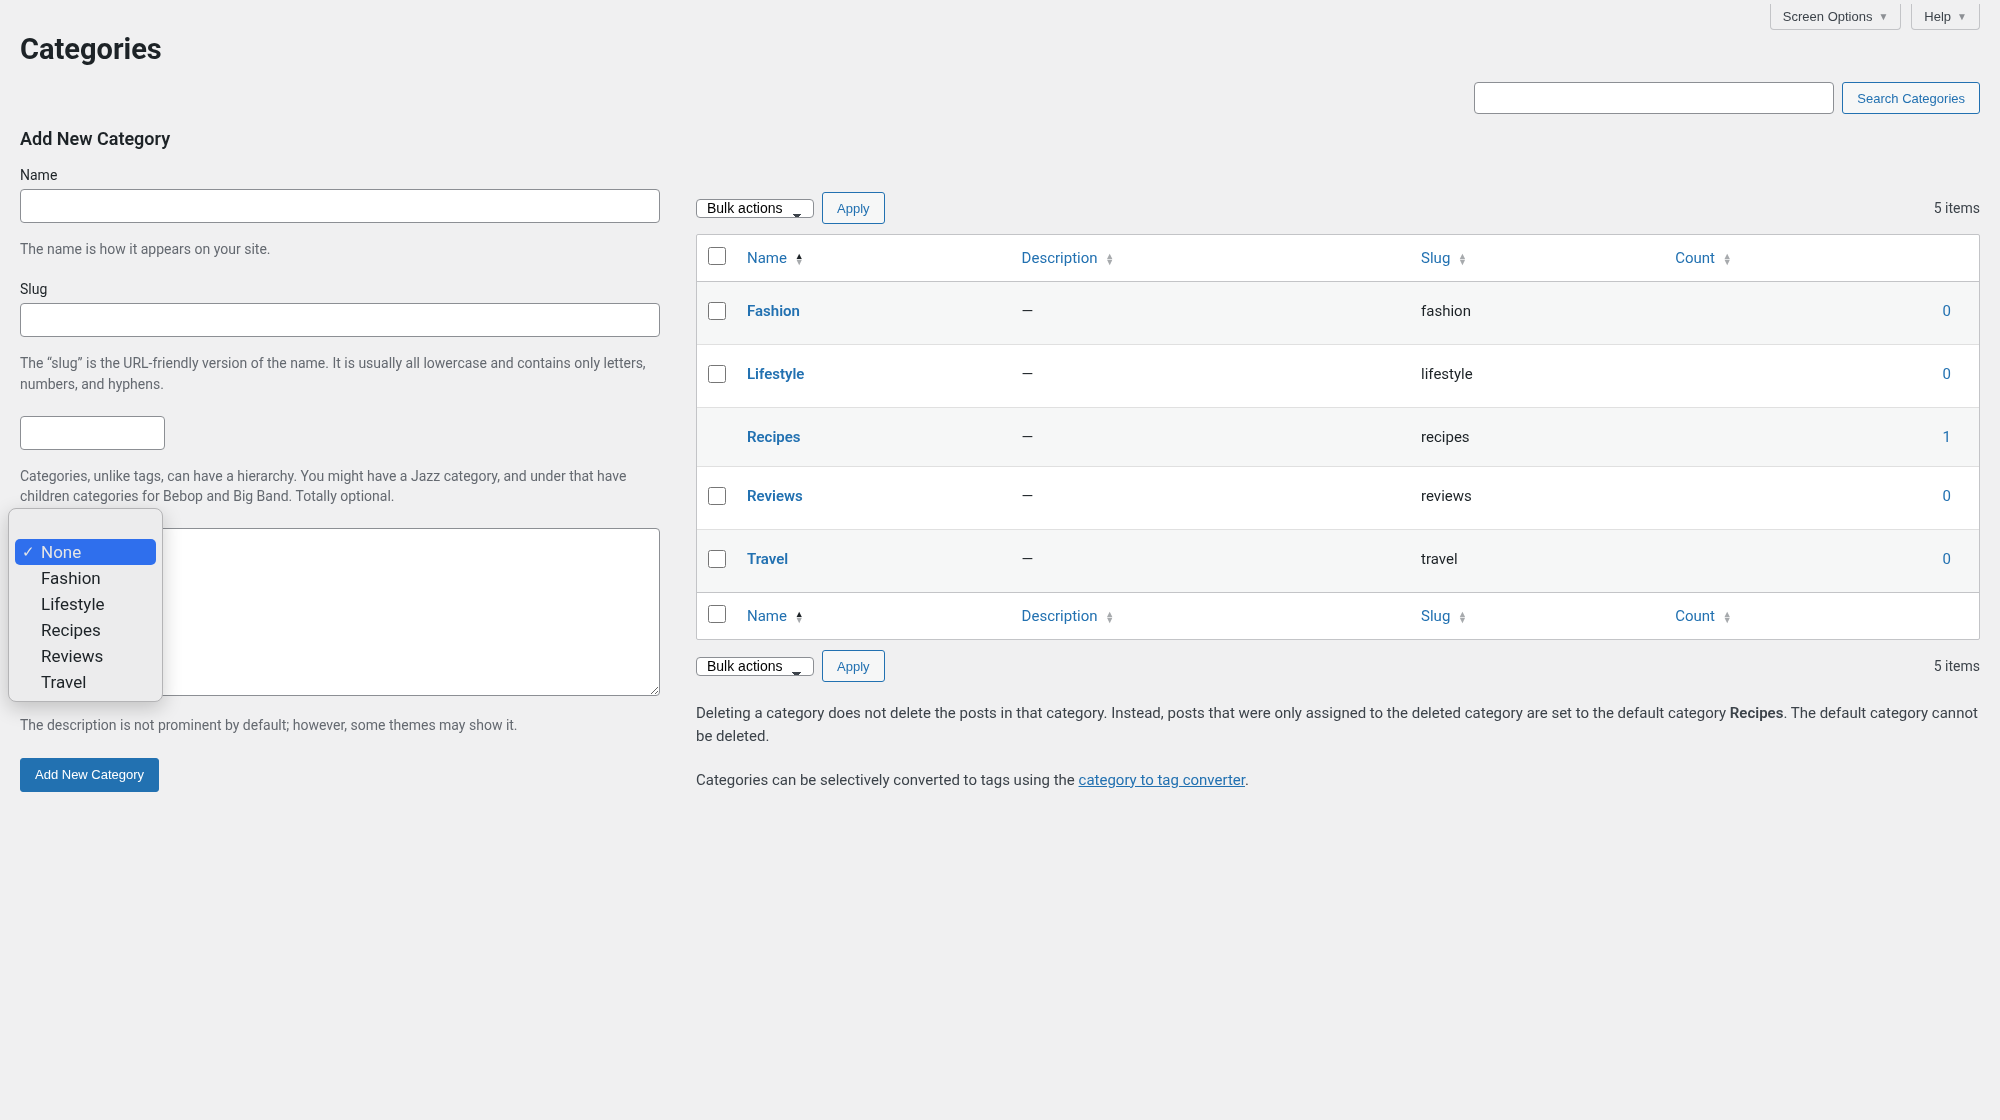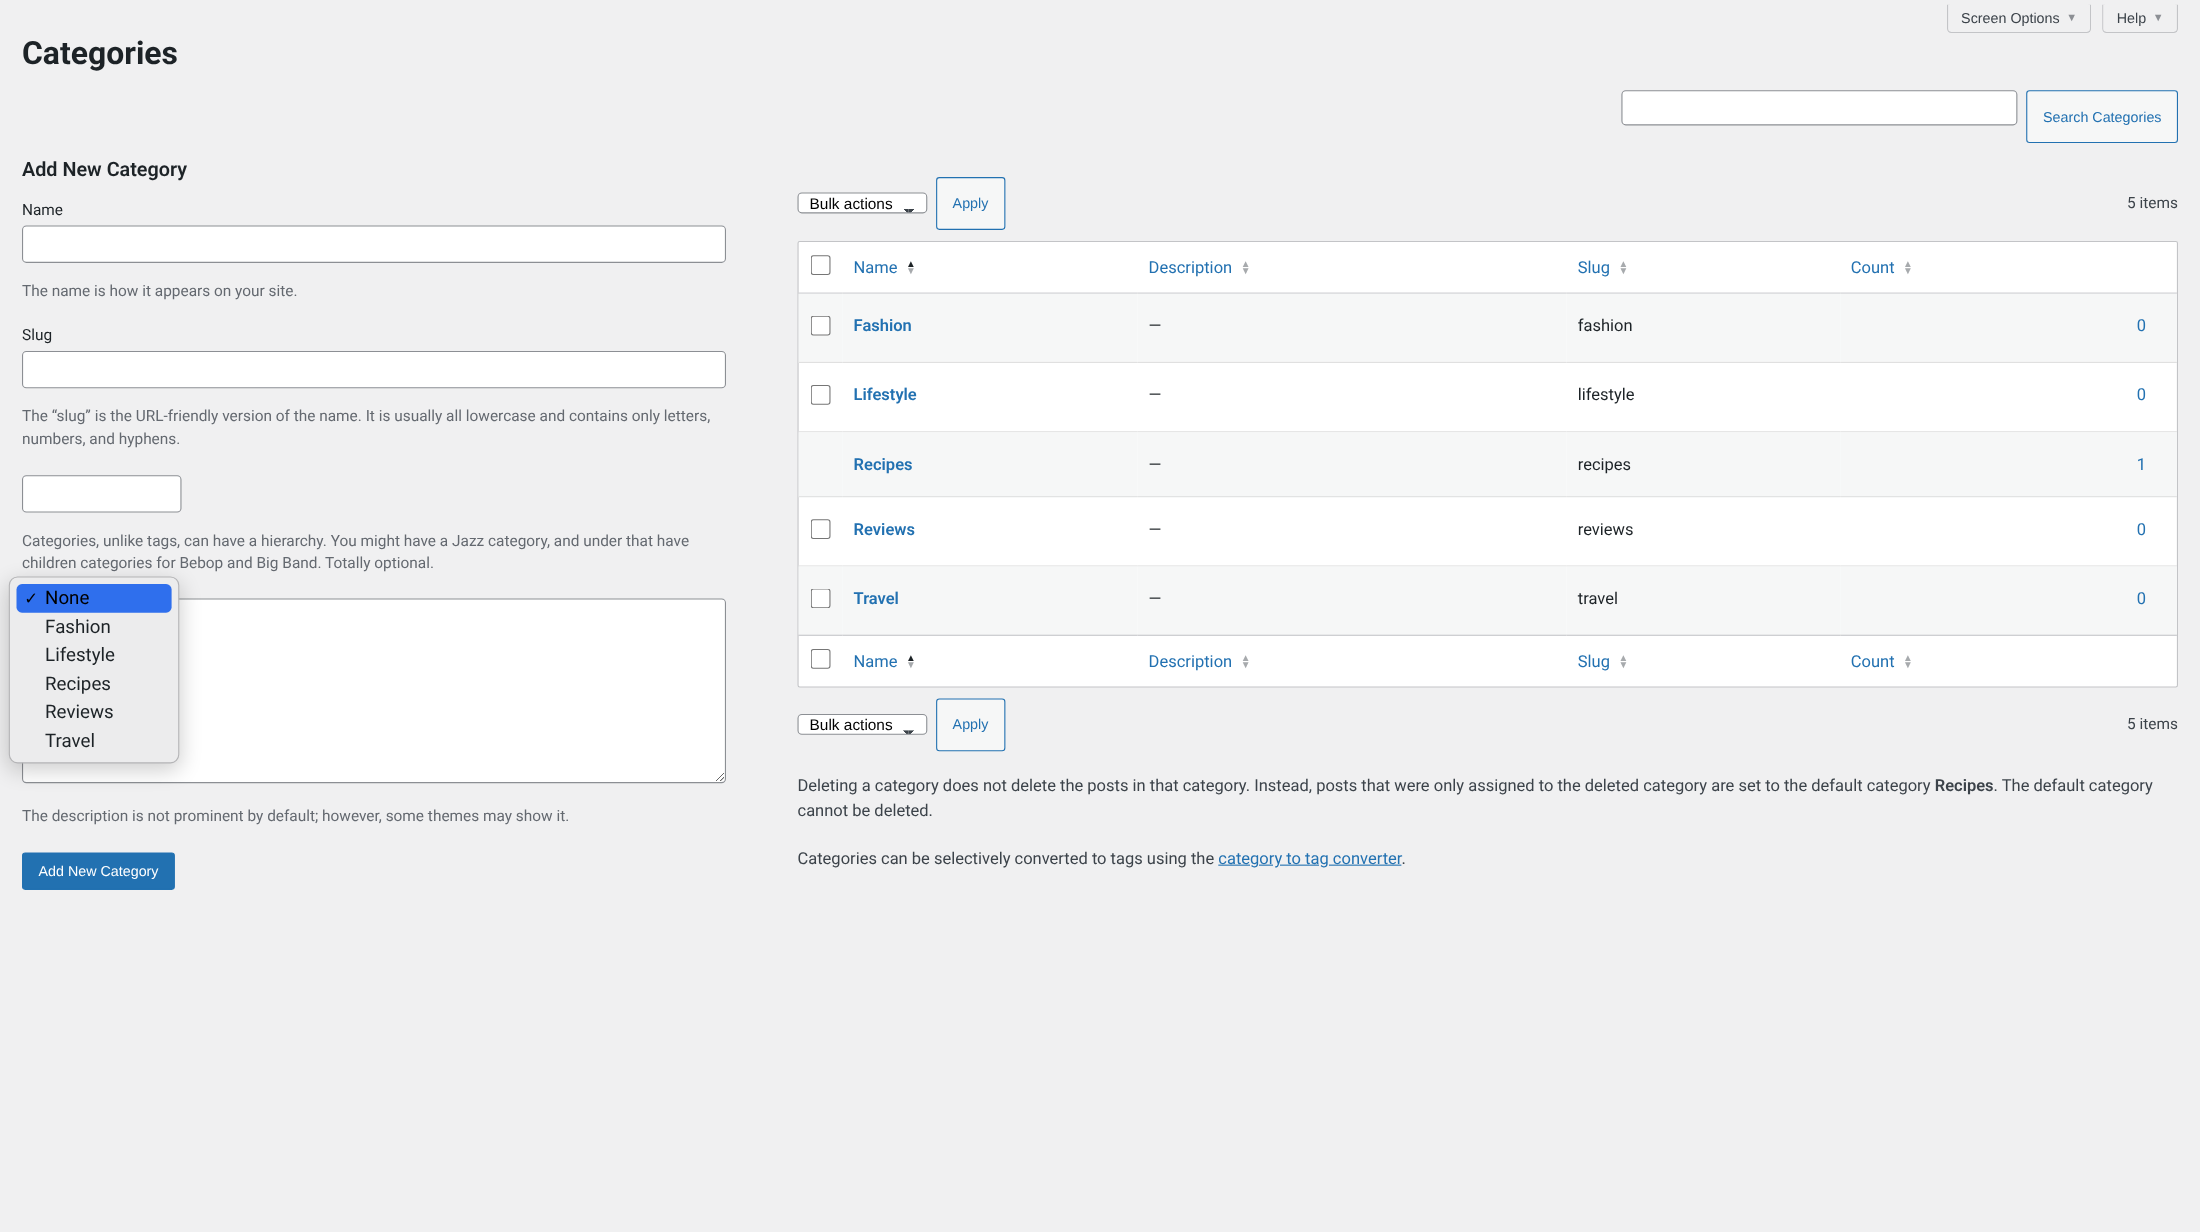--- a/index.html
+++ b/index.html
@@ -57,40 +57,40 @@
     padding: 0 8px;
     font-size: 14px;
     background: #fff;
   }
   .button-secondary {
     background: #f6f7f7;
     border: 1px solid #2271b1;
     color: #2271b1;
     border-radius: 3px;
     padding: 0 14px;
-    height: 48px;
+    height: 32px;
     font-size: 13px;
     cursor: pointer;
   }
   .button-primary {
     background: #2271b1;
     border: 1px solid #2271b1;
     color: #fff;
     border-radius: 3px;
     padding: 0 14px;
     height: 34px;
     font-size: 13px;
     cursor: pointer;
   }
 
   
   .cols {
     display: flex;
-    gap: 65px;
-    align-items: center;
+    gap: 36px;
+    align-items: flex-end;
   }
   .col-left { width: 640px; flex: 0 0 640px; position: relative; }
   .col-right { flex: 1; min-width: 0; }
 
   h2.form-title {
     font-size: 18px;
     font-weight: 600;
     margin-bottom: 18px;
   }
   .form-field { margin-bottom: 22px; }
@@ -146,21 +146,22 @@
     align-items: center;
     padding: 3px 8px 3px 26px;
     font-size: 17px;
     border-radius: 5px;
     position: relative;
     cursor: pointer;
     color: #1d2327;
   }
   .dropdown-item.selected {
     background: #2f6fed;
-    color: #000000;
+    color: #e5e5e5;
+    margin-top: 24px;
   }
   .dropdown-item.selected::before {
     content: "✓";
     position: absolute;
     left: 7px;
     font-size: 15px;
   }
 
   
   .tablenav {

